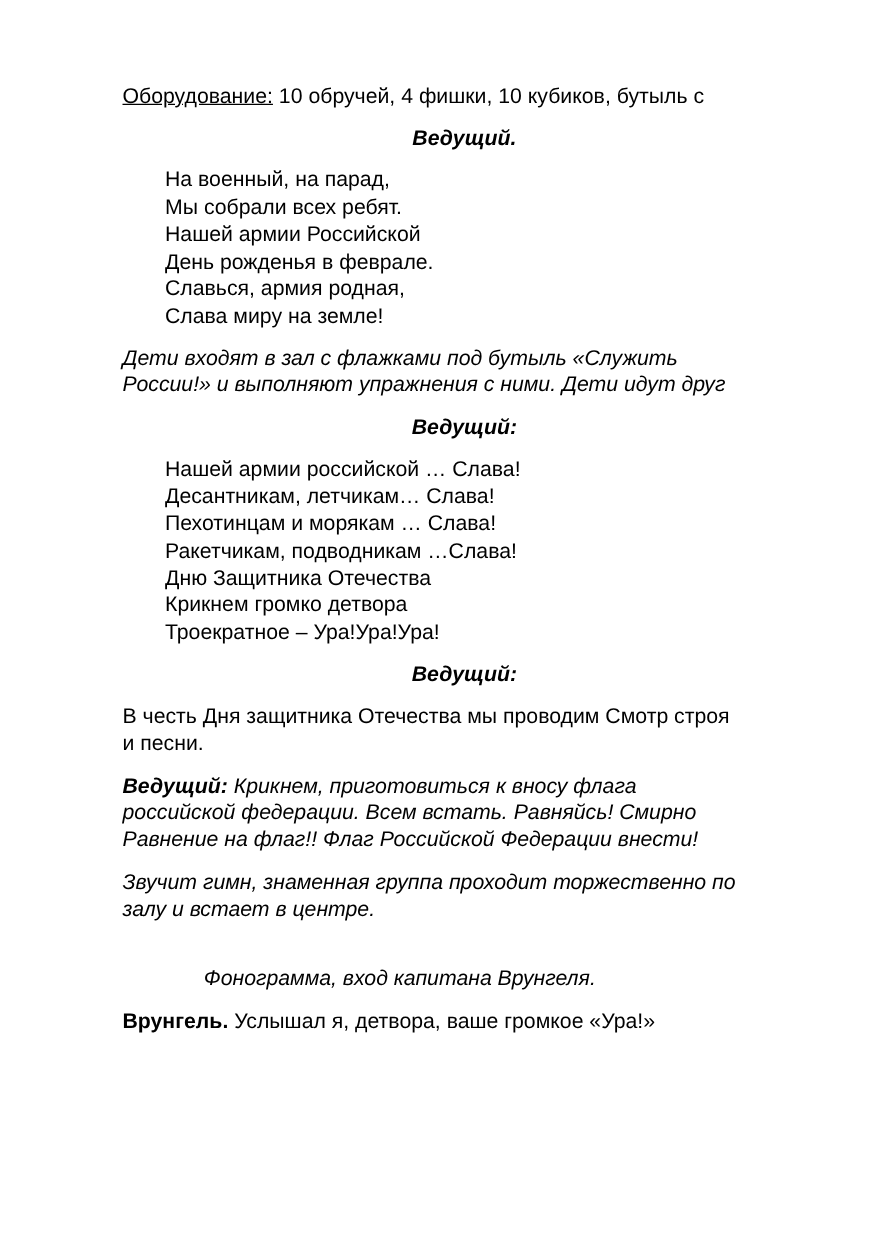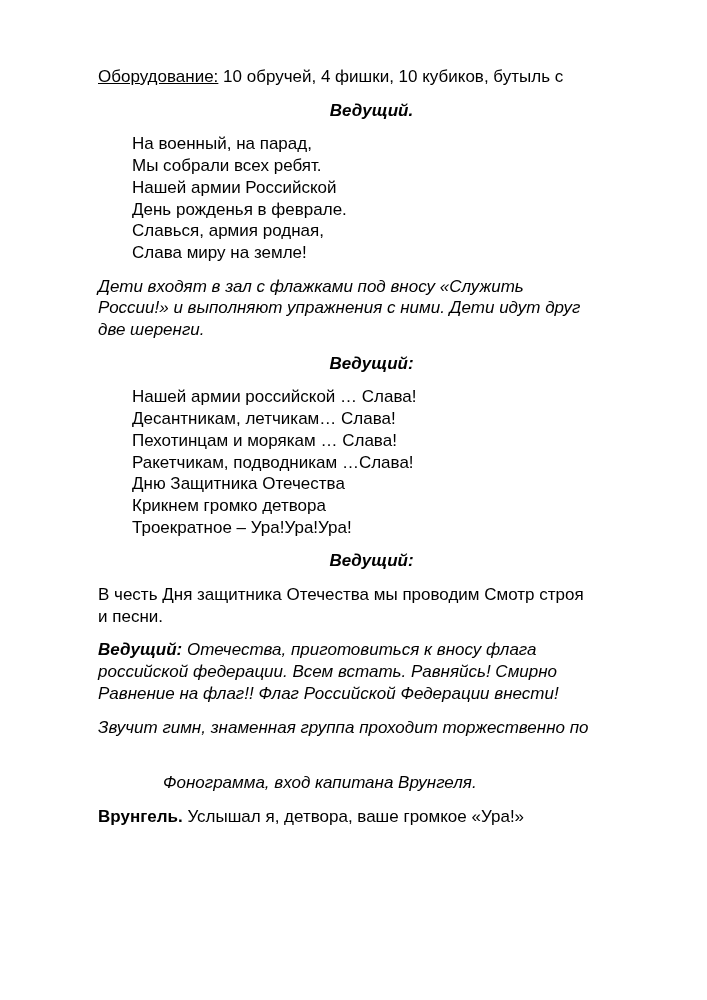--- a/index.html
+++ b/index.html
@@ -43,23 +43,22 @@
   <div class="para verse">
     <span class="line">На военный, на парад,</span>
     <span class="line">Мы собрали всех ребят.</span>
     <span class="line">Нашей армии Российской</span>
     <span class="line">День рожденья в феврале.</span>
     <span class="line">Славься, армия родная,</span>
     <span class="line">Слава миру на земле!</span>
   </div>
 
   <div class="para i">
-    <span class="line">Дети входят в зал с флажками под вносу «Служить</span>
+    <span class="line">Дети входят в зал с флажками под бутыль «Служить</span>
     <span class="line">России!» и выполняют упражнения с ними. Дети идут друг</span>
-    <span class="line">две шеренги.</span>
   </div>
 
   <p class="para bi">Ведущий:</p>
 
   <div class="para verse">
     <span class="line">Нашей армии российской … Слава!</span>
     <span class="line">Десантникам, летчикам… Слава!</span>
     <span class="line">Пехотинцам и морякам … Слава!</span>
     <span class="line">Ракетчикам, подводникам …Слава!</span>
     <span class="line">Дню Защитника Отечества</span>
@@ -68,27 +67,28 @@
   </div>
 
   <p class="para bi">Ведущий:</p>
 
   <div class="para">
     <span class="line">В честь Дня защитника Отечества мы проводим Смотр строя</span>
     <span class="line">и песни.</span>
   </div>
 
   <div class="para i">
-    <span class="line"><span class="bi">Ведущий:</span><span> Отечества, приготовиться к вносу флага</span></span>
+    <span class="line"><span class="bi">Ведущий:</span><span> Крикнем, приготовиться к вносу флага</span></span>
     <span class="line">российской федерации. Всем встать. Равняйсь! Смирно</span>
     <span class="line">Равнение на флаг!! Флаг Российской Федерации внести!</span>
   </div>
 
   <div class="para i">
     <span class="line">Звучит гимн, знаменная группа проходит торжественно по</span>
+    <span class="line">залу и встает в центре.</span>
   </div>
 
   <p class="para i stage3">Фонограмма, вход капитана Врунгеля.</p>
 
   <p class="para">
     <span class="line"><span class="b">Врунгель.</span><span> Услышал я, детвора, ваше громкое «Ура!»</span></span>
   </p>
 
 </div>
 

